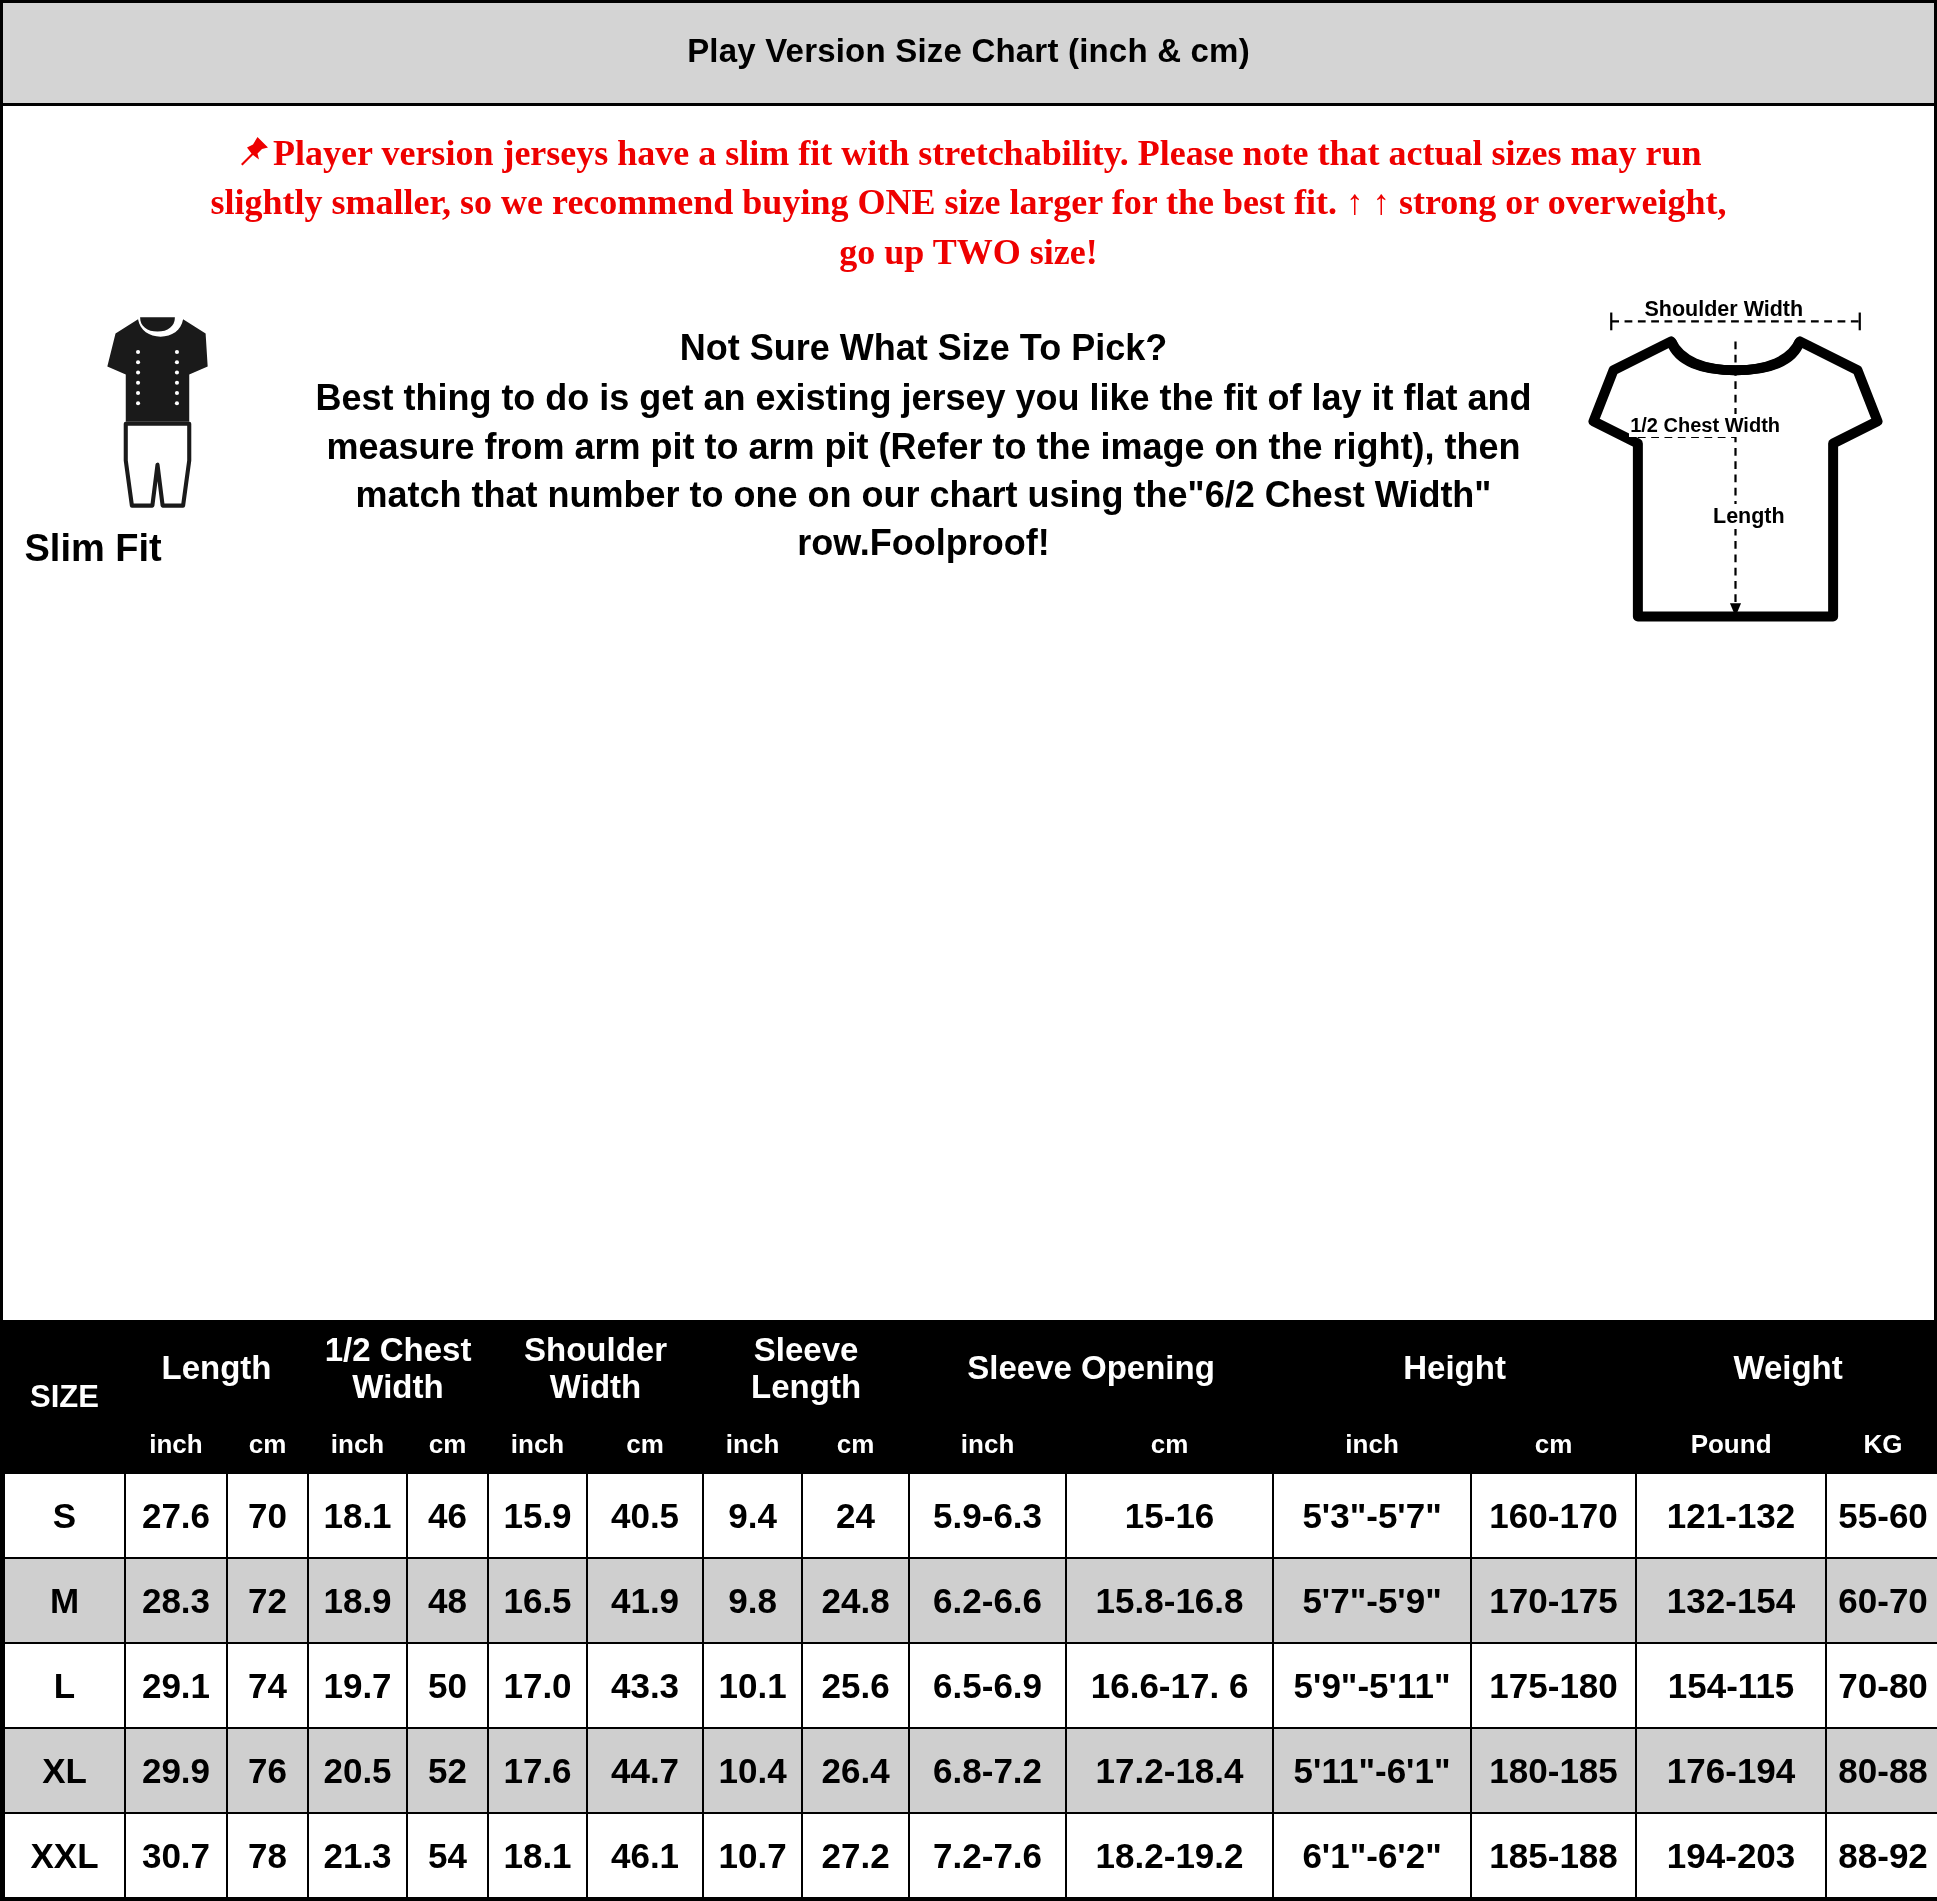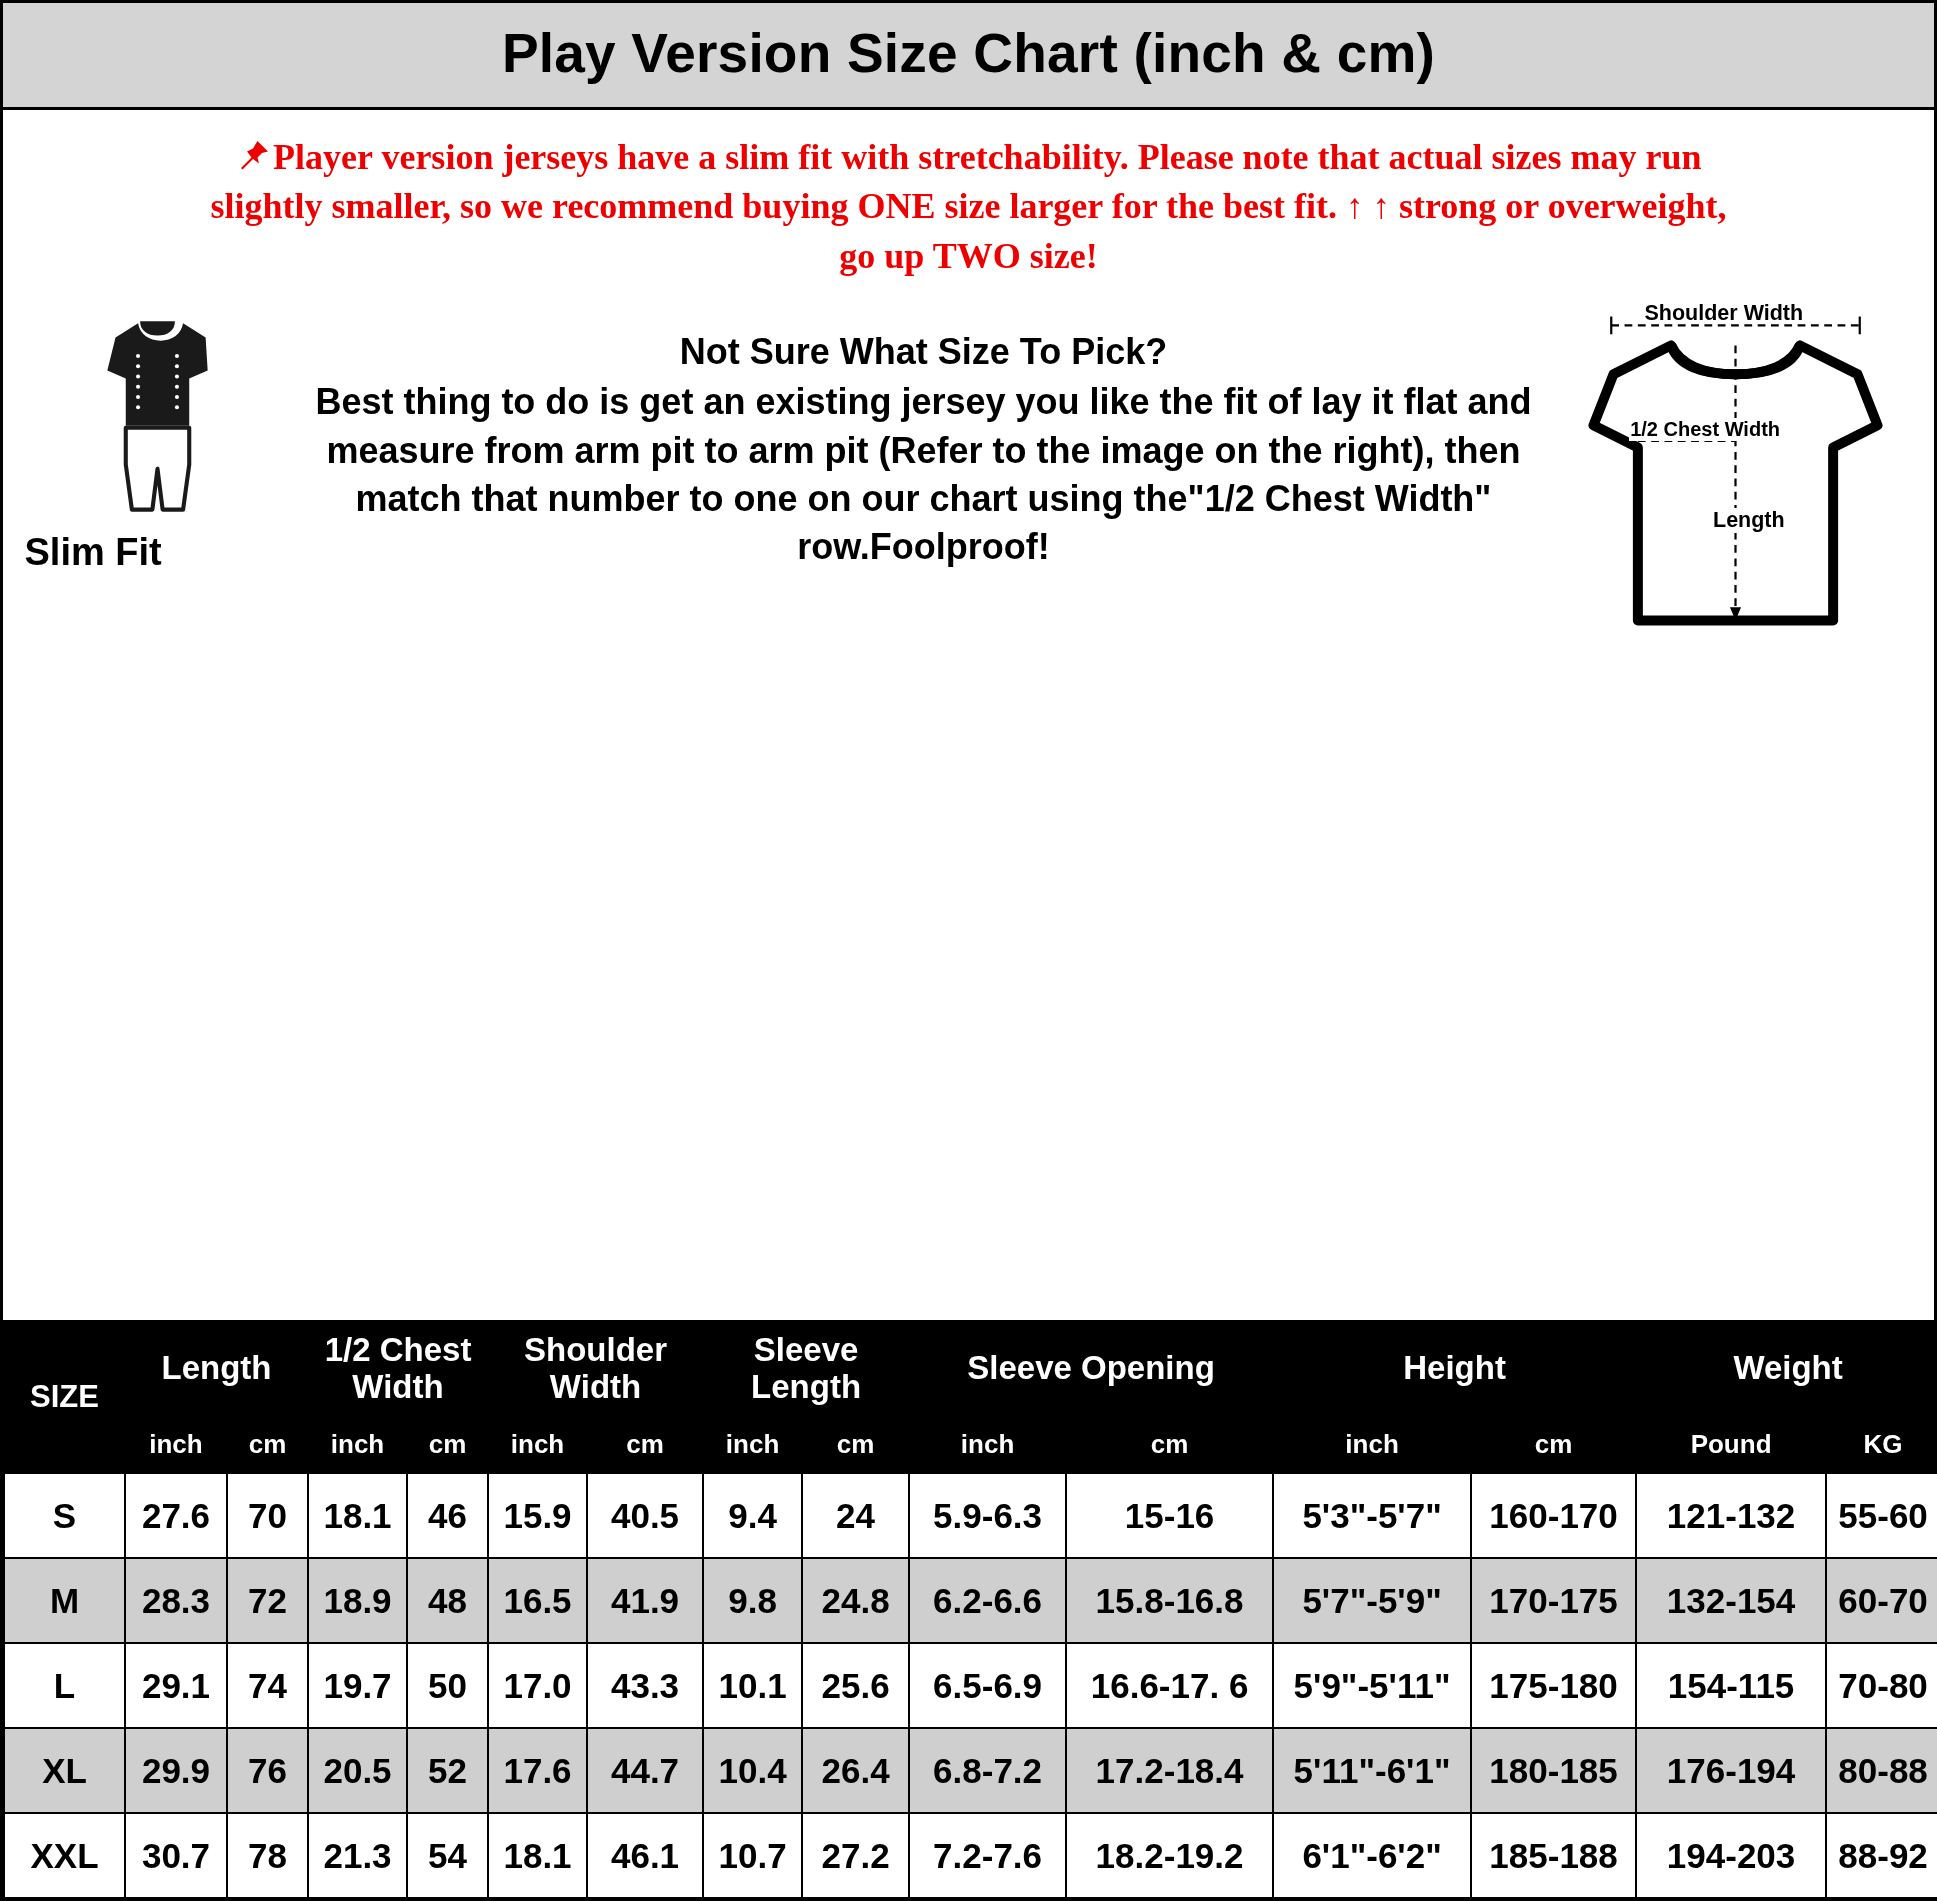--- a/index.html
+++ b/index.html
@@ -23,22 +23,22 @@
     background: #fff;
   }
   
   .title-bar {
     background: #d4d4d4;
     border-bottom: 3.3px solid #000;
     text-align: center;
     padding: 18px 0 21.5px 0;
   }
   .title-bar h1 {
-    margin: 0;
-    font-size: 55px;
+    margin: 11px;
+    font-size: 33px;
     font-weight: bold;
     color: #000;
     letter-spacing: 0.2px;
   }
   
   .notice {
     color: #ee0000;
     font-weight: bold;
     font-size: 36px;
     line-height: 1.38;
@@ -193,21 +193,21 @@
           </g>
 
           <path d="M44 114 h62 v36 l-6 44 h-20 l-5 -40 l-5 40 h-20 l-6 -44 z" fill="#ffffff" stroke="#1a1a1a" stroke-width="4" stroke-linejoin="round"></path>
         </svg>
       </div>
       <div class="fit-label">Slim Fit</div>
     </div>
 
     <div class="center-col">
       <p class="q">Not Sure What Size To Pick?</p>
-      <p class="body">Best thing to do is get an existing jersey you like the fit of lay it flat and measure from arm pit to arm pit (Refer to the image on the right), then match that number to one on our chart using the"1/2 Chest Width" row.Foolproof!</p>
+      <p class="body">Best thing to do is get an existing jersey you like the fit of lay it flat and measure from arm pit to arm pit (Refer to the image on the right), then match that number to one on our chart using the"6/2 Chest Width" row.Foolproof!</p>
     </div>
 
     <div class="tee-col">
       <div class="tee-wrap">
         <svg width="339" height="355" viewBox="0 0 300 320">
 
           <line x1="38" y1="22" x2="262" y2="22" stroke="#000" stroke-width="2" stroke-dasharray="7,5"></line>
           <line x1="38" y1="14" x2="38" y2="30" stroke="#000" stroke-width="2"></line>
           <line x1="262" y1="14" x2="262" y2="30" stroke="#000" stroke-width="2"></line>
 

